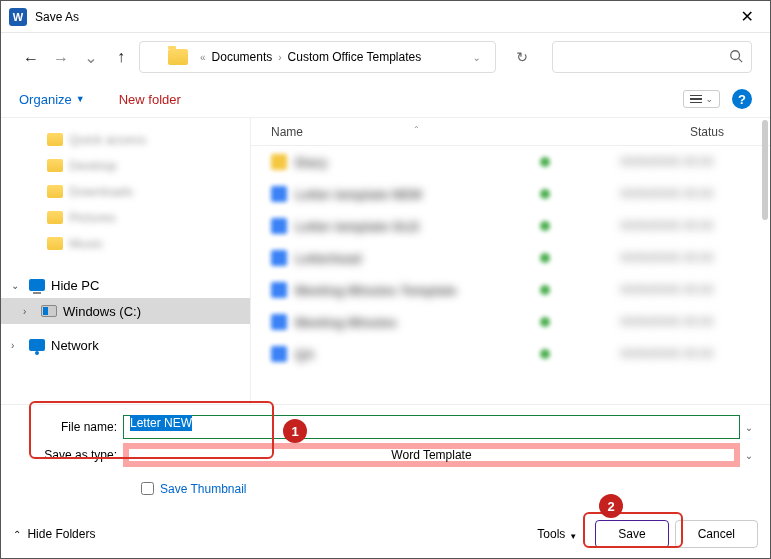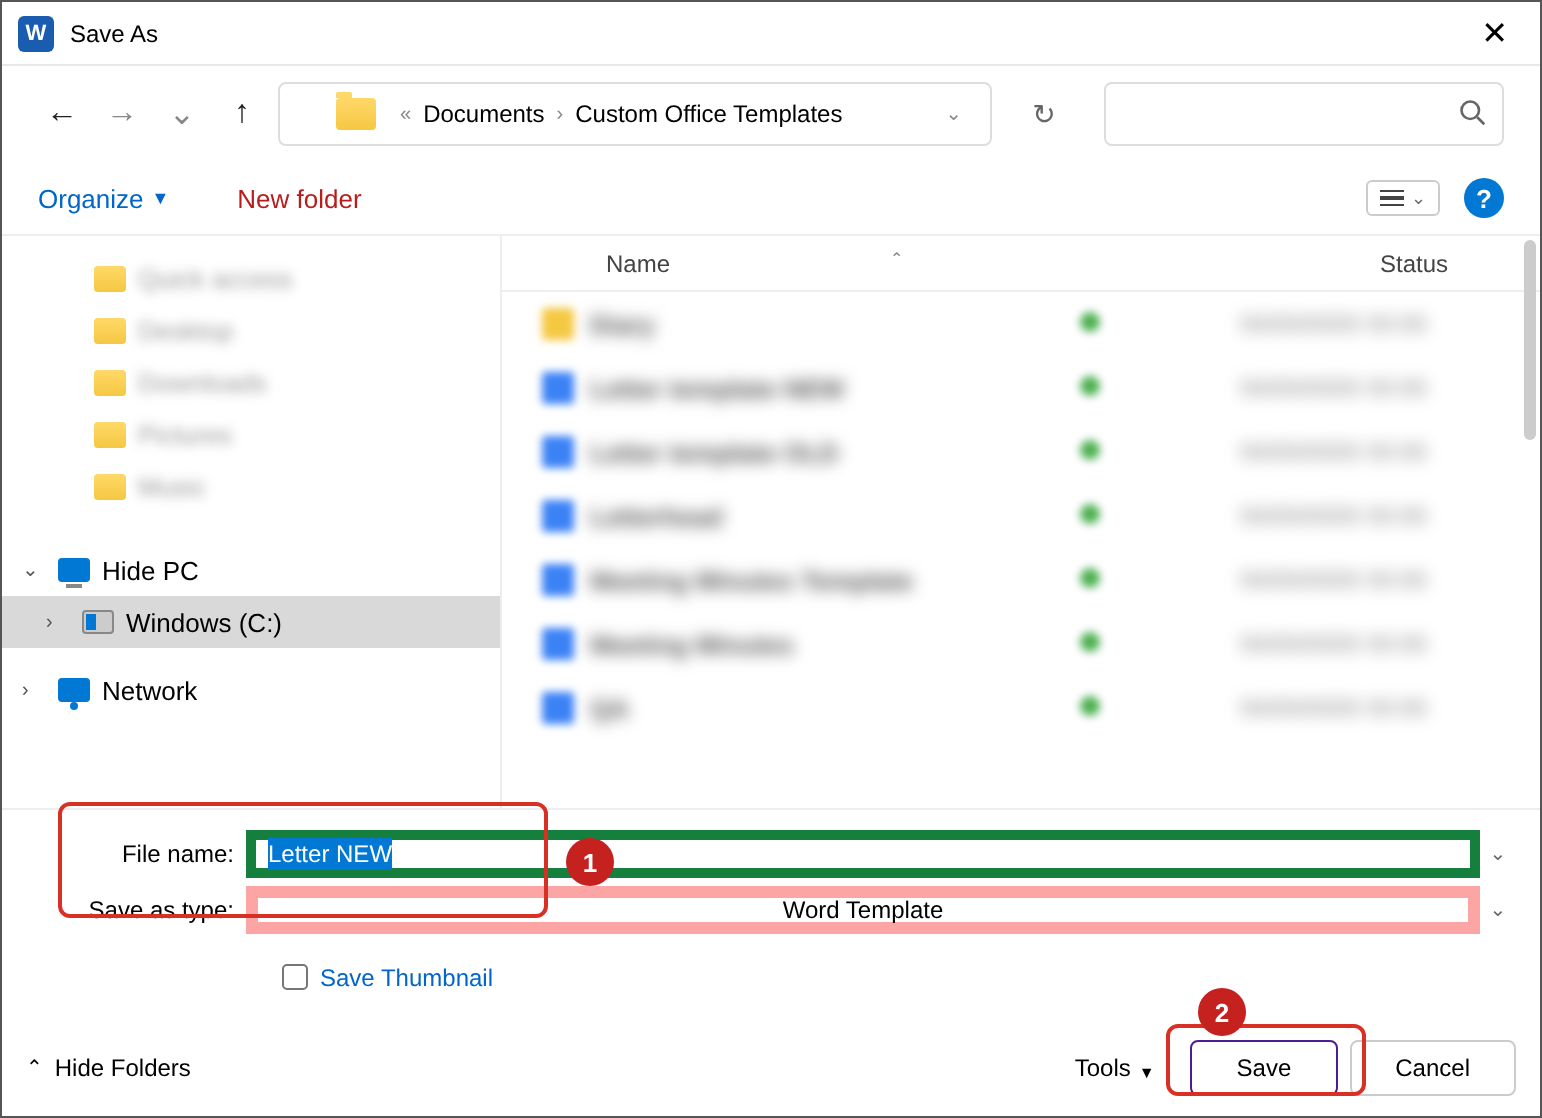--- a/index.html
+++ b/index.html
@@ -107,21 +107,21 @@
 .drive-icon { width: 16px; height: 12px; background: #ccc; border: 1px solid #888; border-radius: 2px; position: relative; }
 .drive-icon::before { content:''; position:absolute; top:1px; left:1px; width:5px; height:8px; background:#0078d4; }
 .net-icon { width: 16px; height: 12px; background: #0078d4; border-radius: 2px; position: relative; }
 .net-icon::after { content:''; position:absolute; bottom:-4px; left:6px; width:4px; height:4px; background:#0078d4; border-radius: 2px; }
 .filelist { flex: 1; overflow-y: auto; position: relative; }
 .filelist-header {
   display: flex; font-size: 12px; color: #444;
   border-bottom: 1px solid #eee; height: 28px;
   align-items: center; padding-left: 20px;
 }
-.fh-name { flex: 1; display: flex; align-items: flex-start; margin-left: 32px; }
+.fh-name { flex: 1; display: flex; align-items: flex-start; }
 .fh-name .sort { font-size: 8px; margin-left: 110px; color: #888; }
 .fh-status { width: 80px; }
 .fh-date { width: 145px; }
 .filerow {
   display: flex; align-items: center;
   padding: 6px 20px; height: 32px;
 }
 .filerow .ficon {
   width: 16px; height: 16px; border-radius: 2px;
   margin-right: 8px; filter: blur(2px);
@@ -132,21 +132,21 @@
 .filerow .fdate { width: 130px; filter: blur(4px); color: #888; font-size: 12px; }
 .bottombar {
   padding: 10px 12px 4px 12px;
   font-size: 12px;
 }
 .field-row {
   display: flex; align-items: center; margin-bottom: 4px;
 }
 .field-row label { width: 110px; text-align: right; padding-right: 6px; }
 .field-row .text-input {
-  flex: 1; border: 5px solid #15803d;
+  flex: 1; border: 1px solid #15803d;
   height: 24px; padding: 0 6px; font-size: 12px;
   background: #fff; outline: none;
 }
 .field-row .text-input.sel { background: #fff; }
 .field-row .text-input .hl { background: #0078d4; color: #fff; padding: 1px 0; }
 .field-row .combo {
   flex: 1; border: 6px solid #fca5a5;
   height: 24px; padding: 0 6px; display: flex;
   align-items: center; font-size: 12px; justify-content: center;
 }

